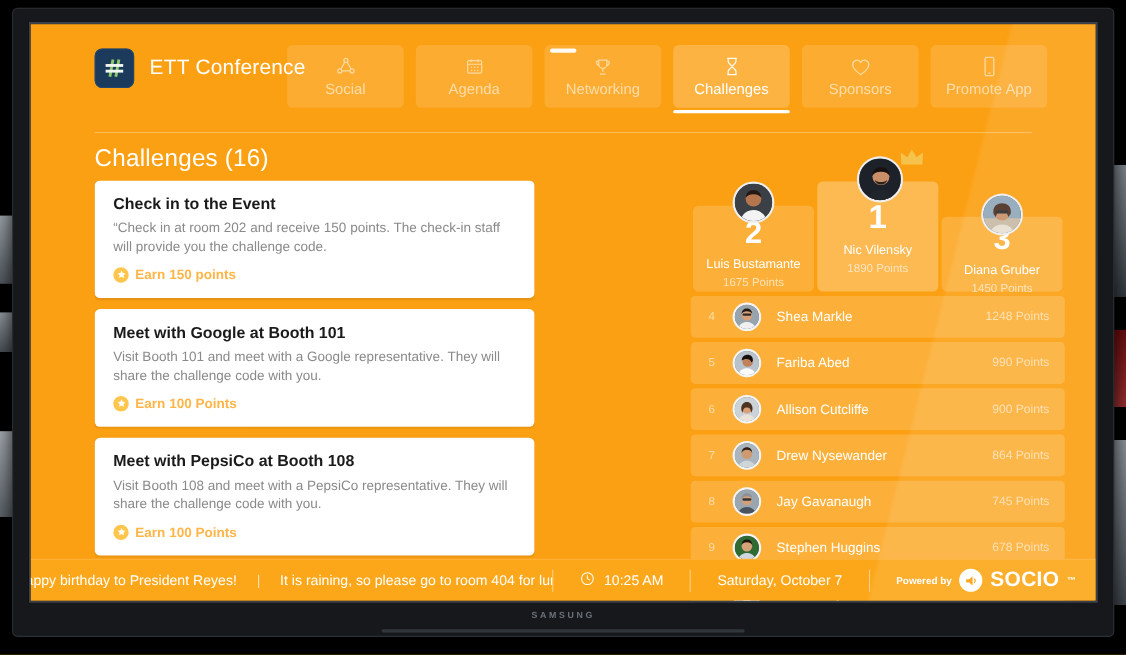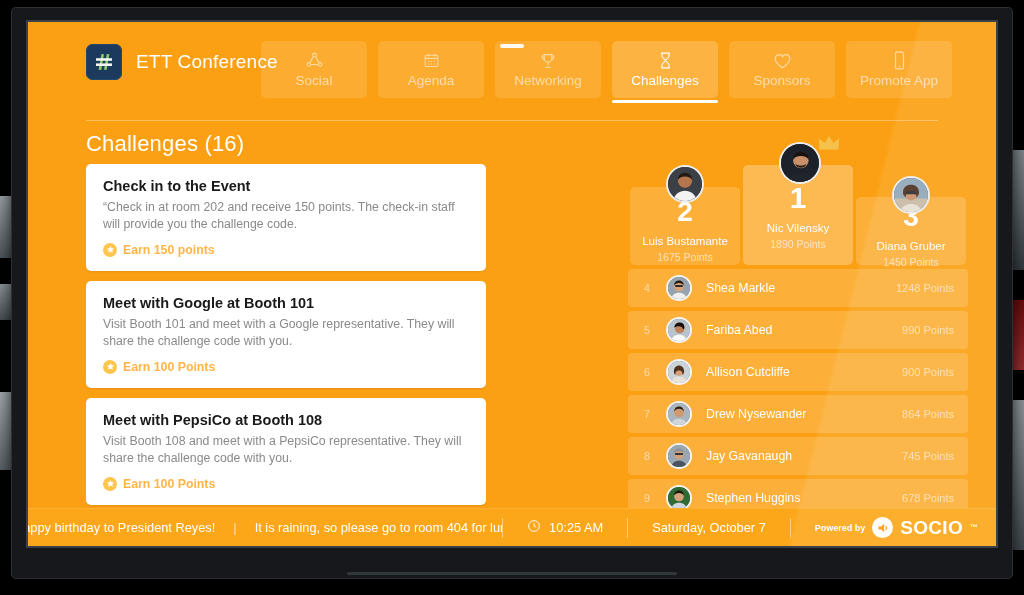--- a/index.html
+++ b/index.html
@@ -537,15 +537,16 @@
             <span id="socio-word">SOCIO</span>
             <span id="socio-tm">™</span>
           </div>
         </div>
       </div>
 
       <div id="top-notch"></div>
       <div id="glare"></div>
     </div>
 
+    <div id="tv-brand">SAMSUNG</div>
     <div id="tv-stand-bar"></div>
   </div>
 </div>
 
 </body></html>

